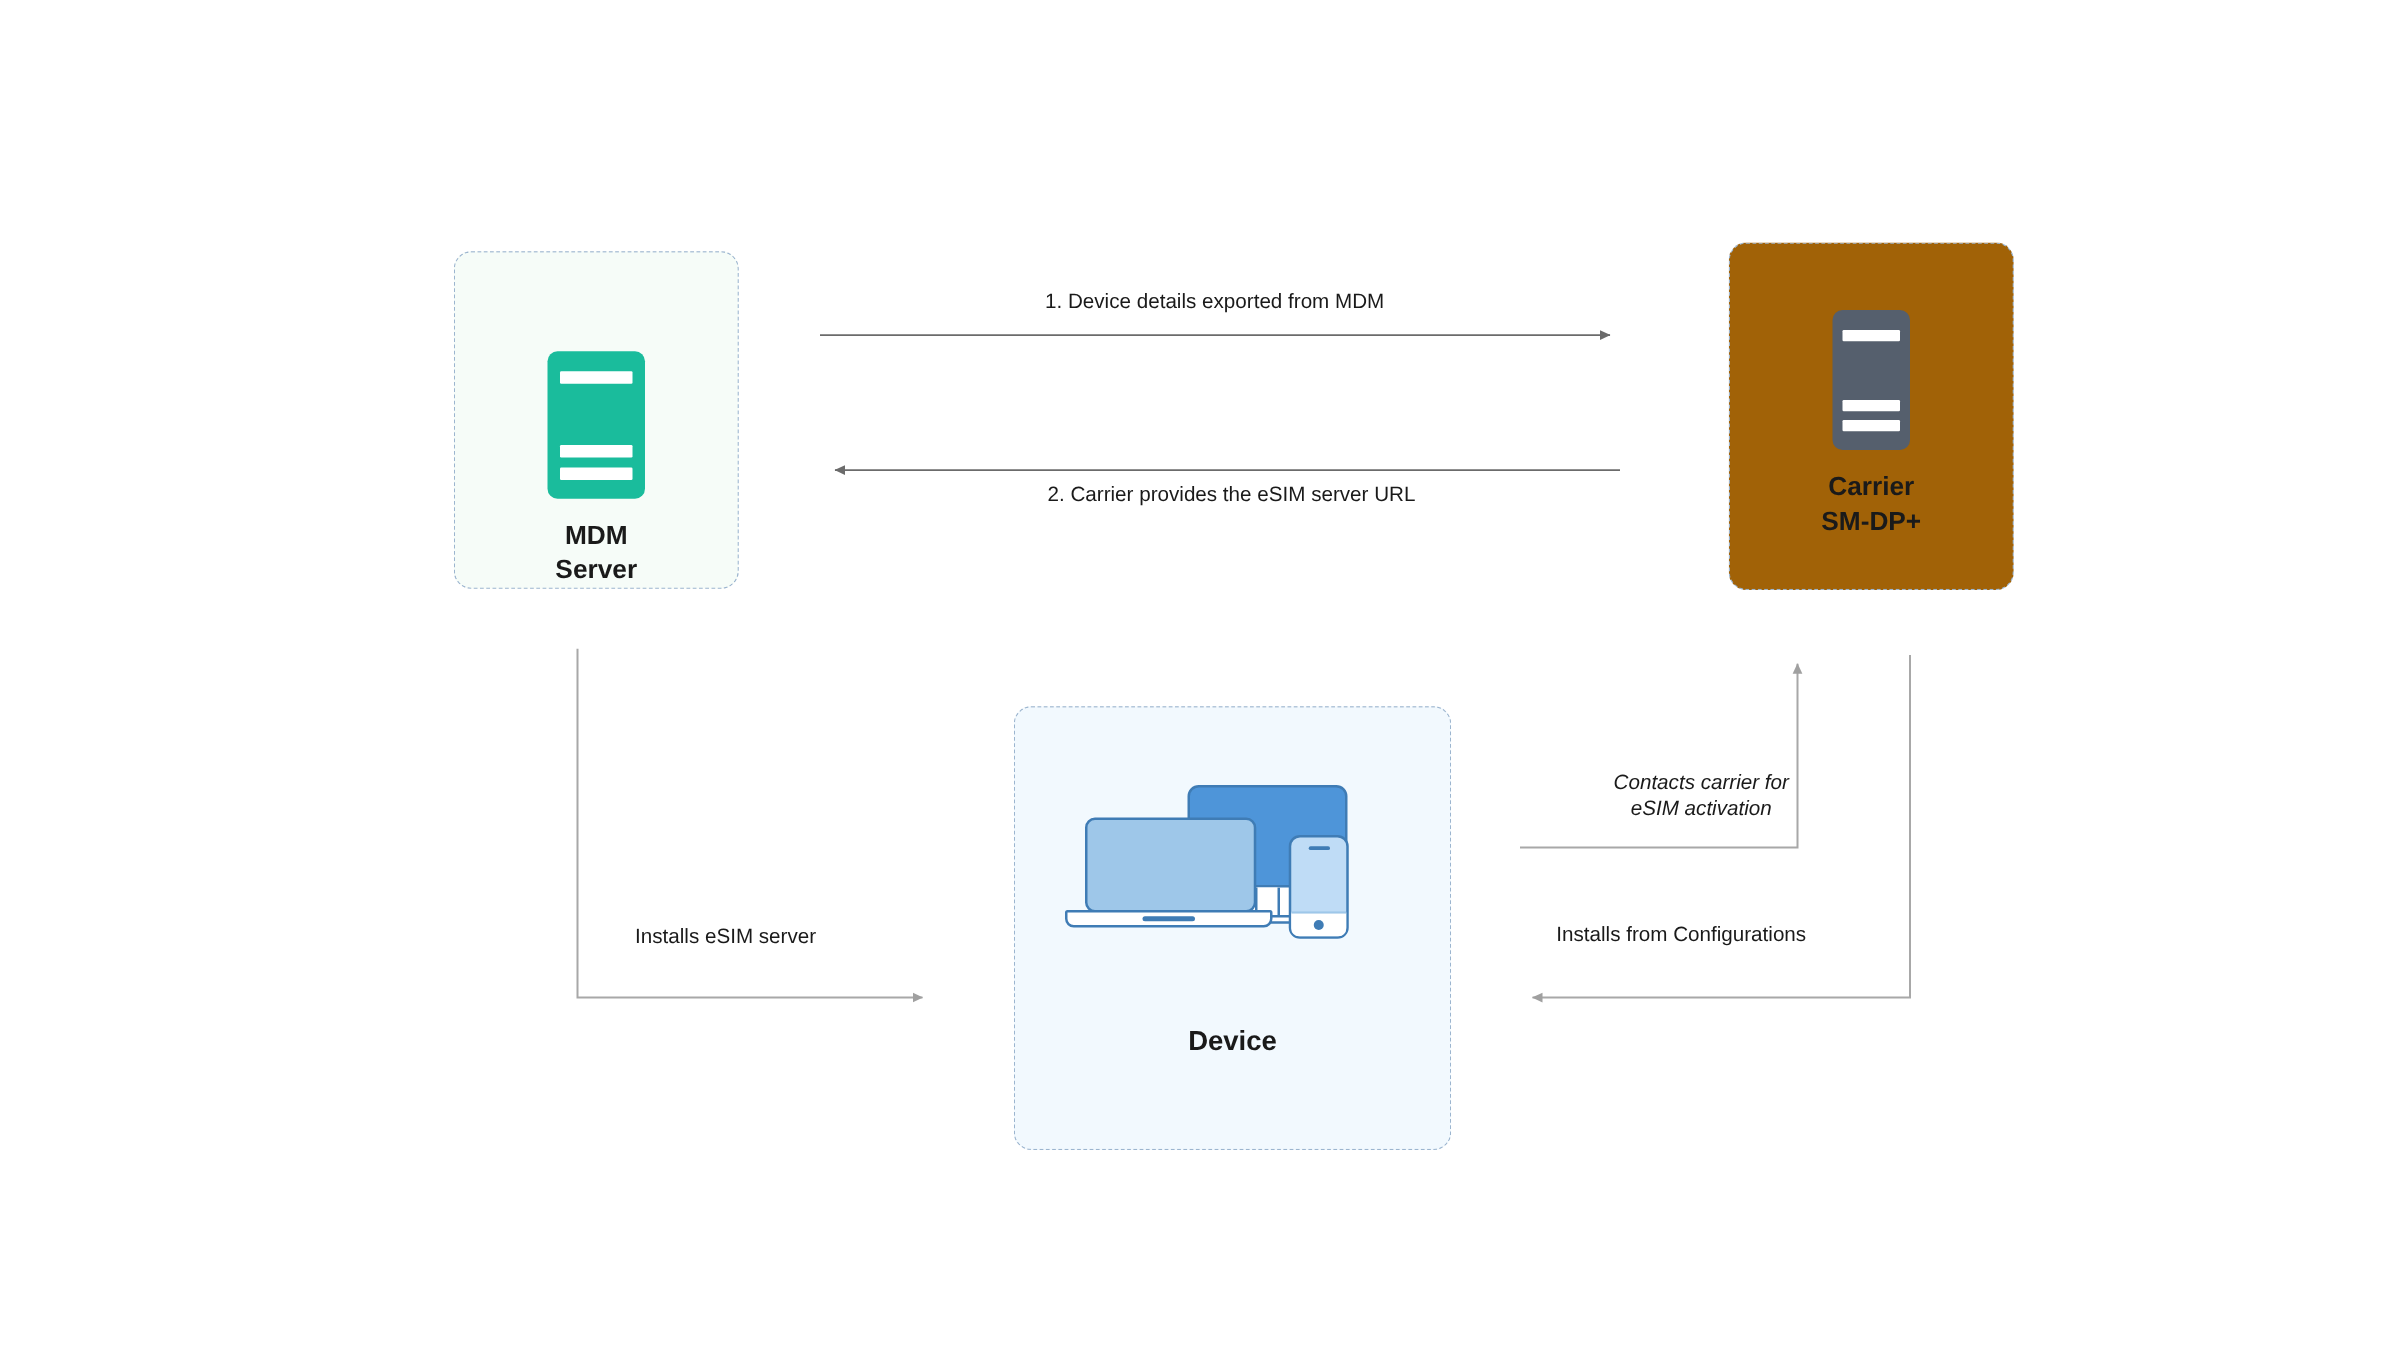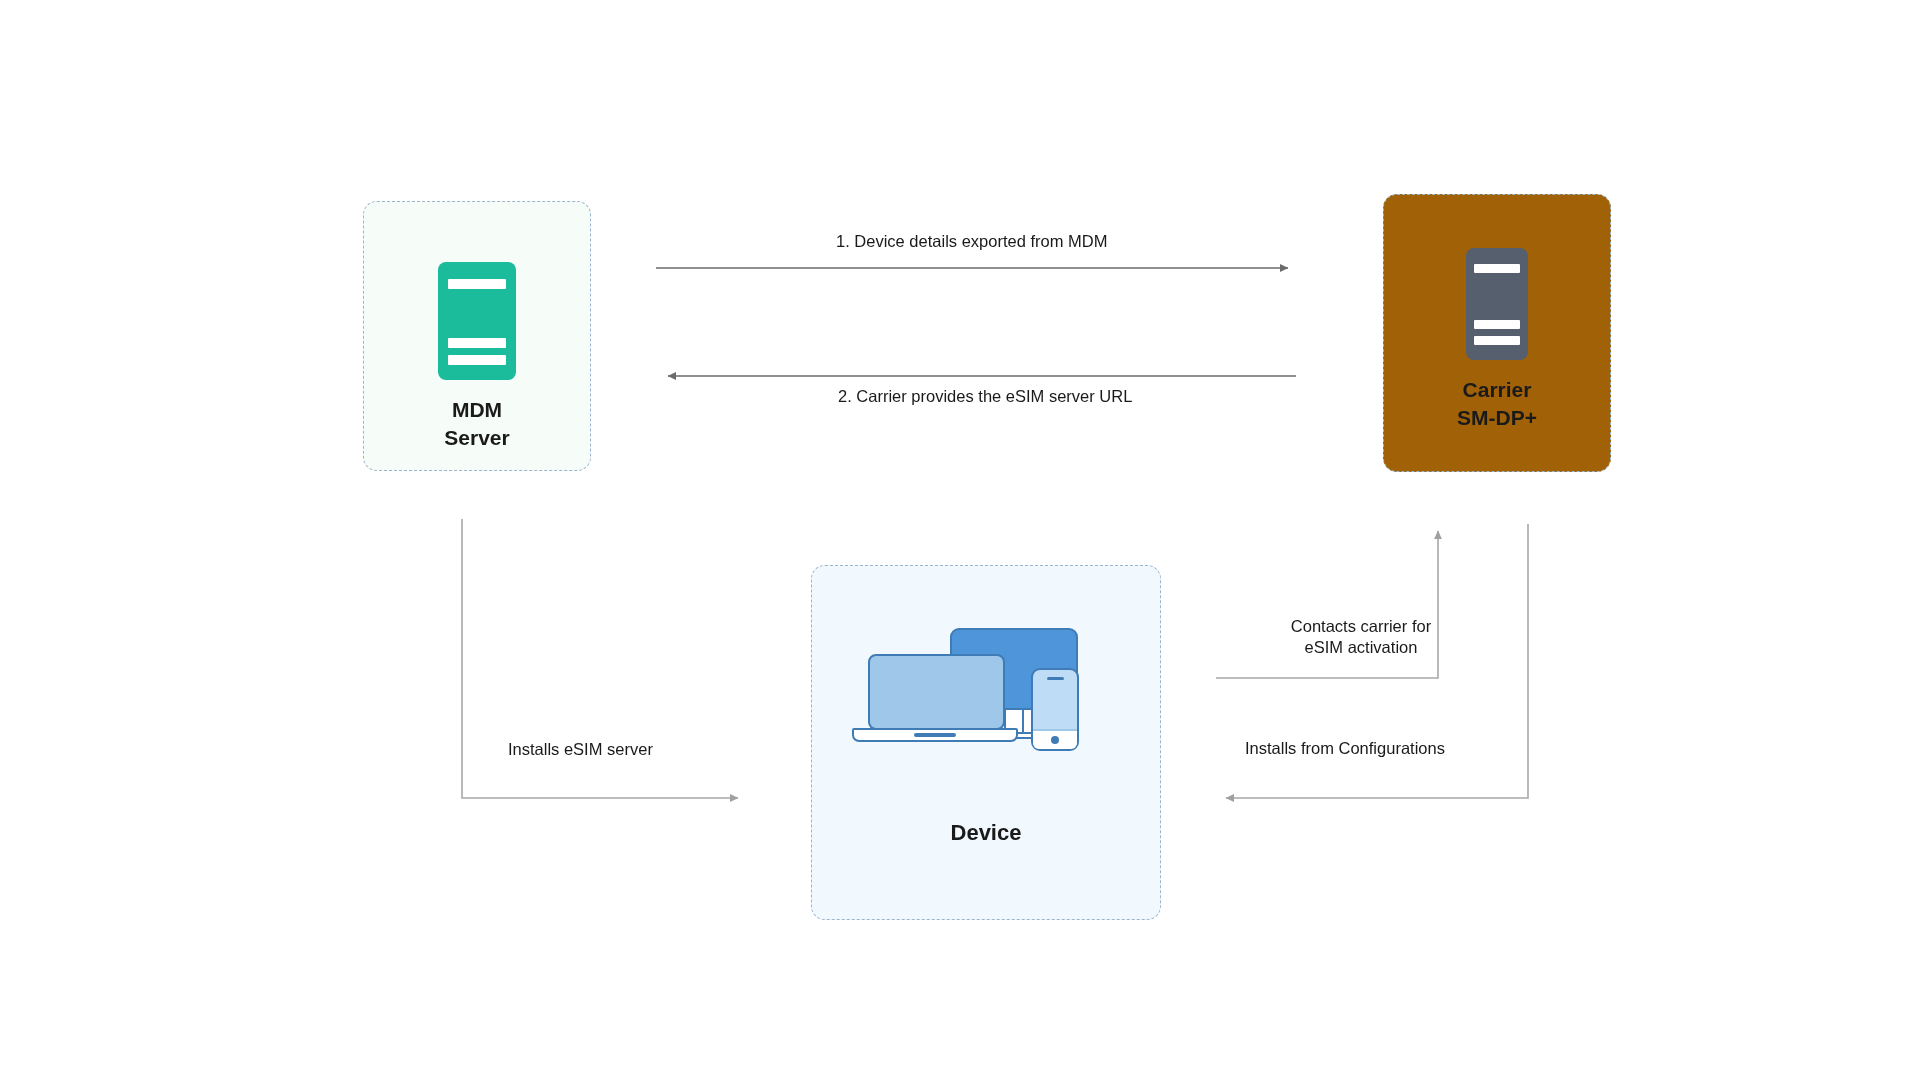--- a/index.html
+++ b/index.html
@@ -30,20 +30,21 @@
     display: flex;
     flex-direction: column;
     align-items: center;
     justify-content: flex-start;
   }
   .node-mdm {
     left: 363px;  top: 185px;
     width: 228px; height: 270px;
     background: #f6fcf8;
     border: 1.4px dashed #9cb5cf;
+    justify-content: flex-end;
   }
   .node-carrier {
     left: 1383px; top: 178px;
     width: 228px; height: 278px;
     background: #a16207;
     border: 1.4px dashed #9cb5cf;
   }
   .node-device {
     left: 811px; top: 549px;
     width: 350px; height: 355px;
@@ -193,21 +194,21 @@
   .conn-label {
     position: absolute;
     font-size: 16.5px;
     color: #1a1a1a;
     white-space: pre-line;
     line-height: 1.28;
   }
   .lbl-step1 { left: 836px;  top: 215px;  }
   .lbl-step2 { left: 838px;  top: 324px; margin-top: 46px;  }
   .lbl-left  { left: 508px;  top: 723px;  }
-  .lbl-up    { left: 1253px; top: 600px; text-align: center; width: 216px; }
+  .lbl-up    { left: 1253px; top: 600px; text-align: center; width: 216px; font-style: italic; }
   .lbl-down  { left: 1245px; top: 722px;  }
 
   svg#wires { position: absolute; left: 0; top: 0; width: 1920px; height: 1080px; }
 </style>
 </head>
 <body>
 
 <div id="canvas">
 
   <svg id="wires" viewBox="0 0 1920 1080">

